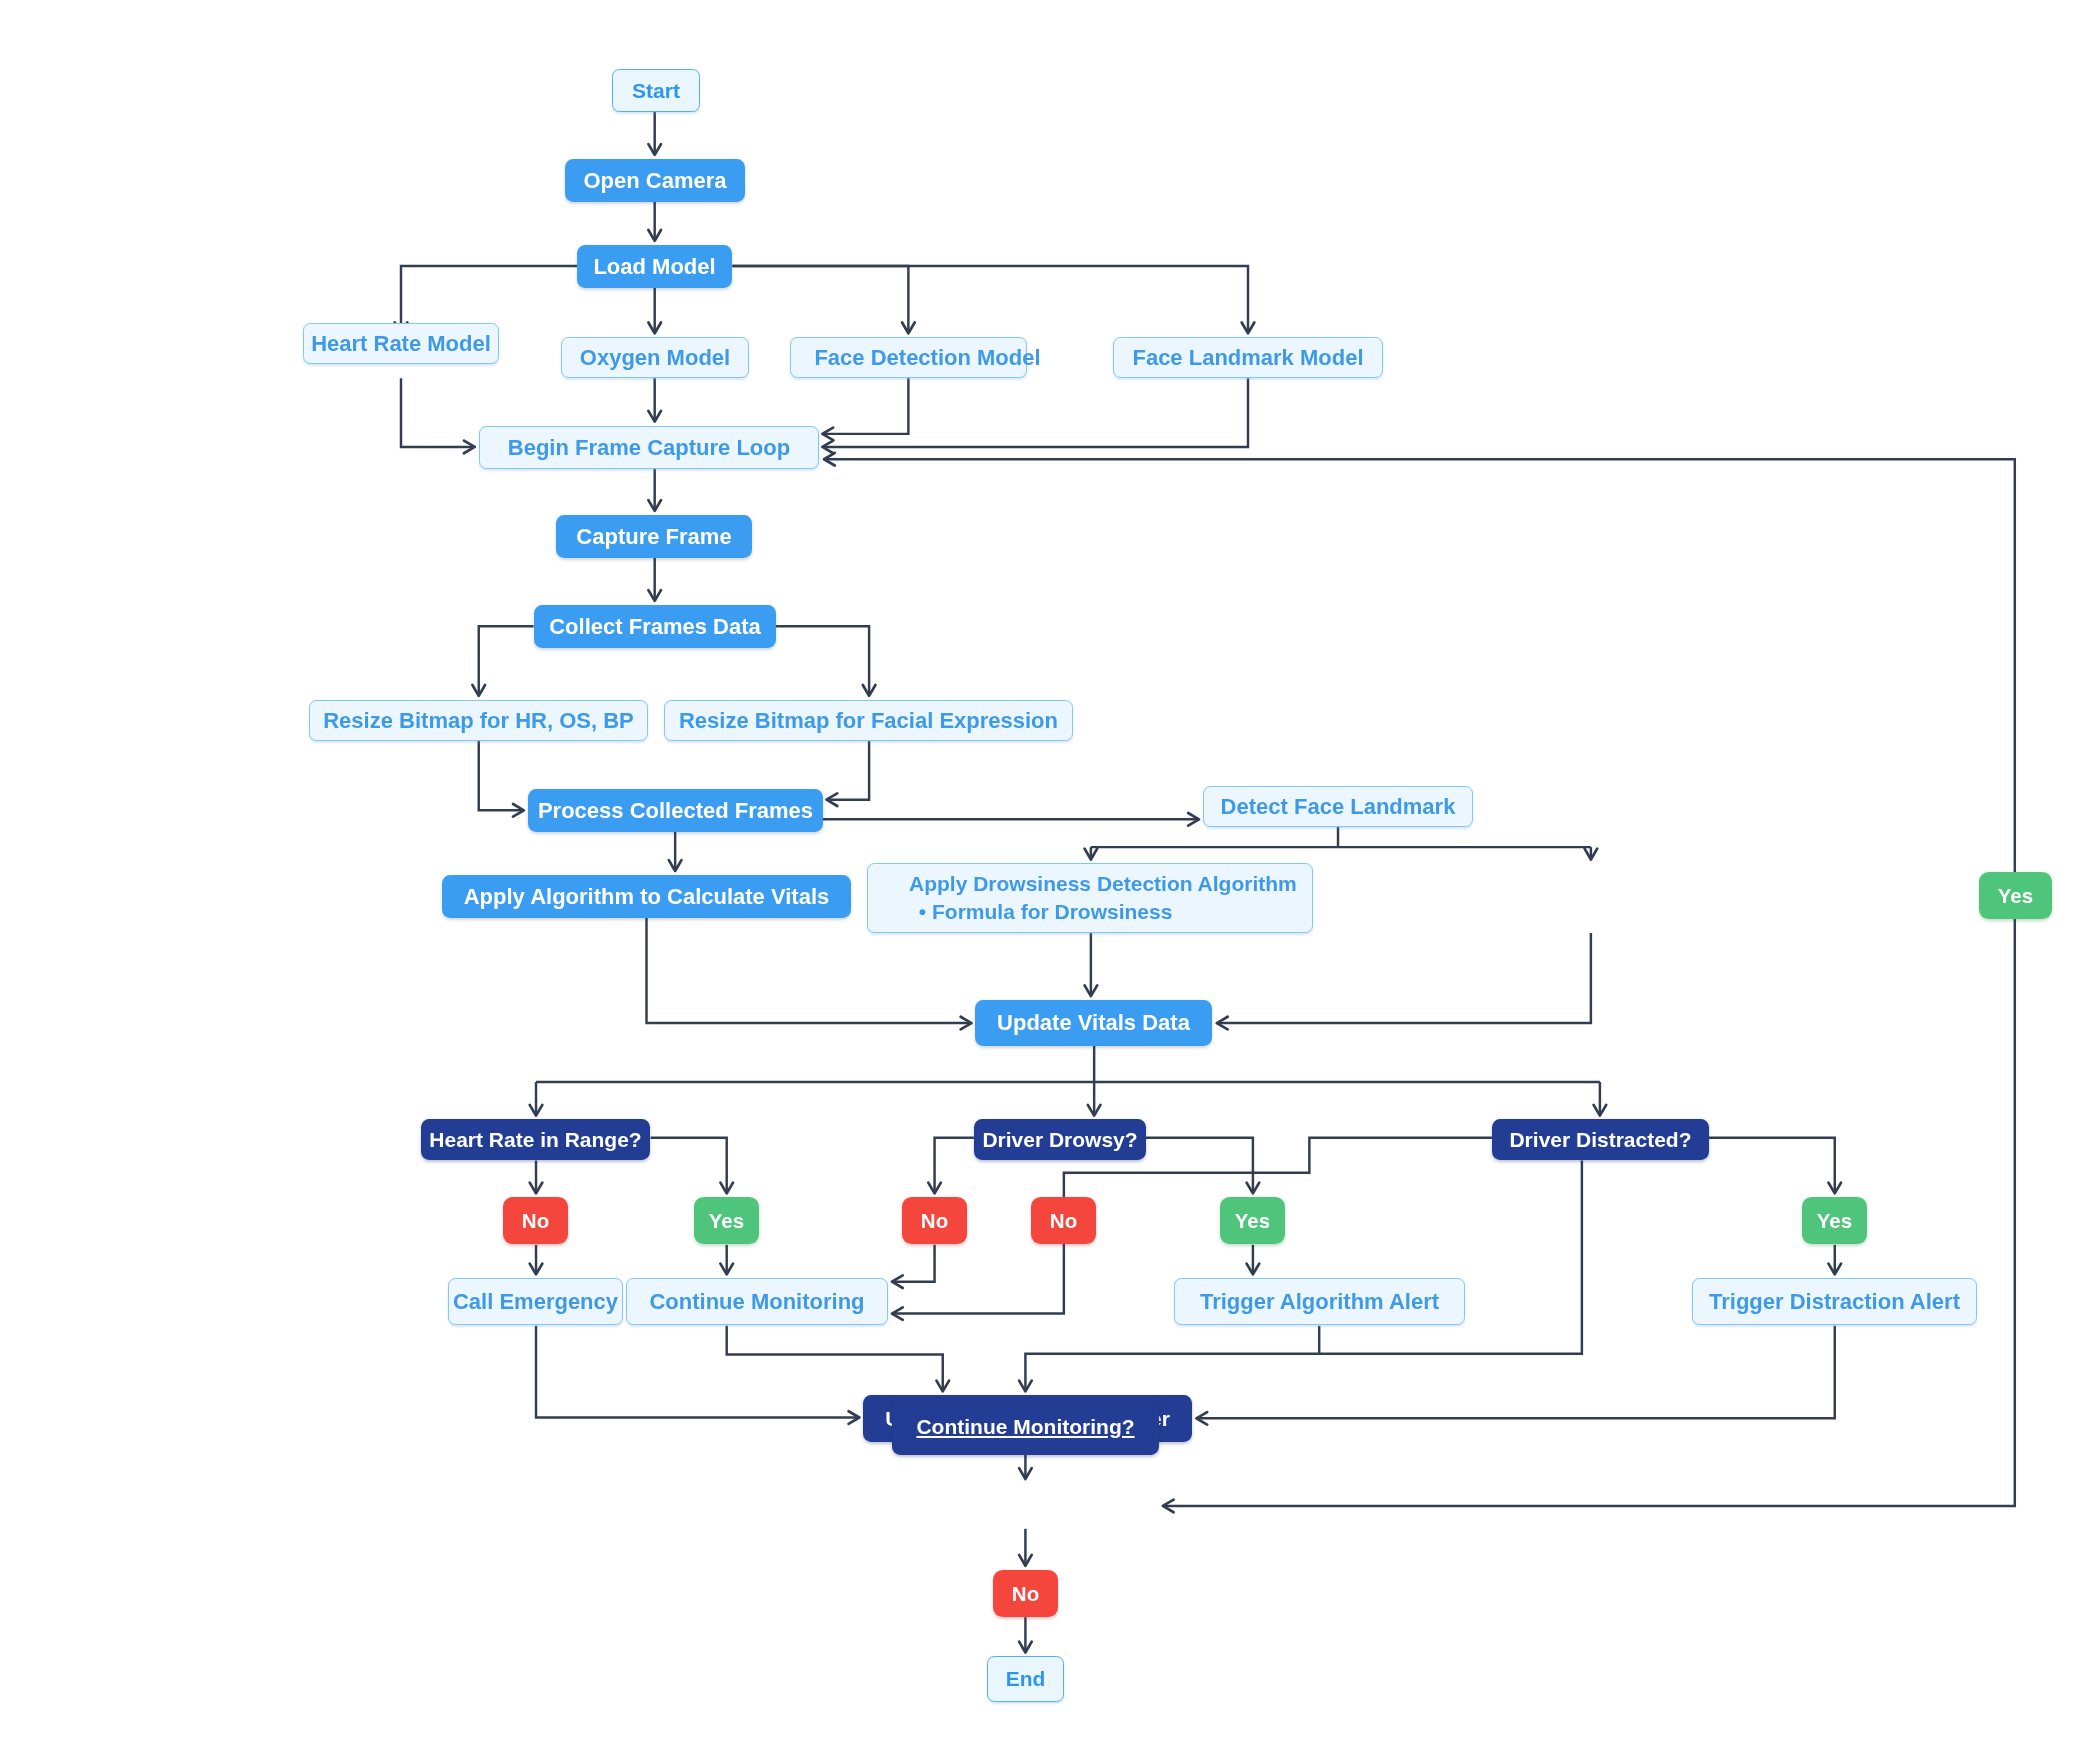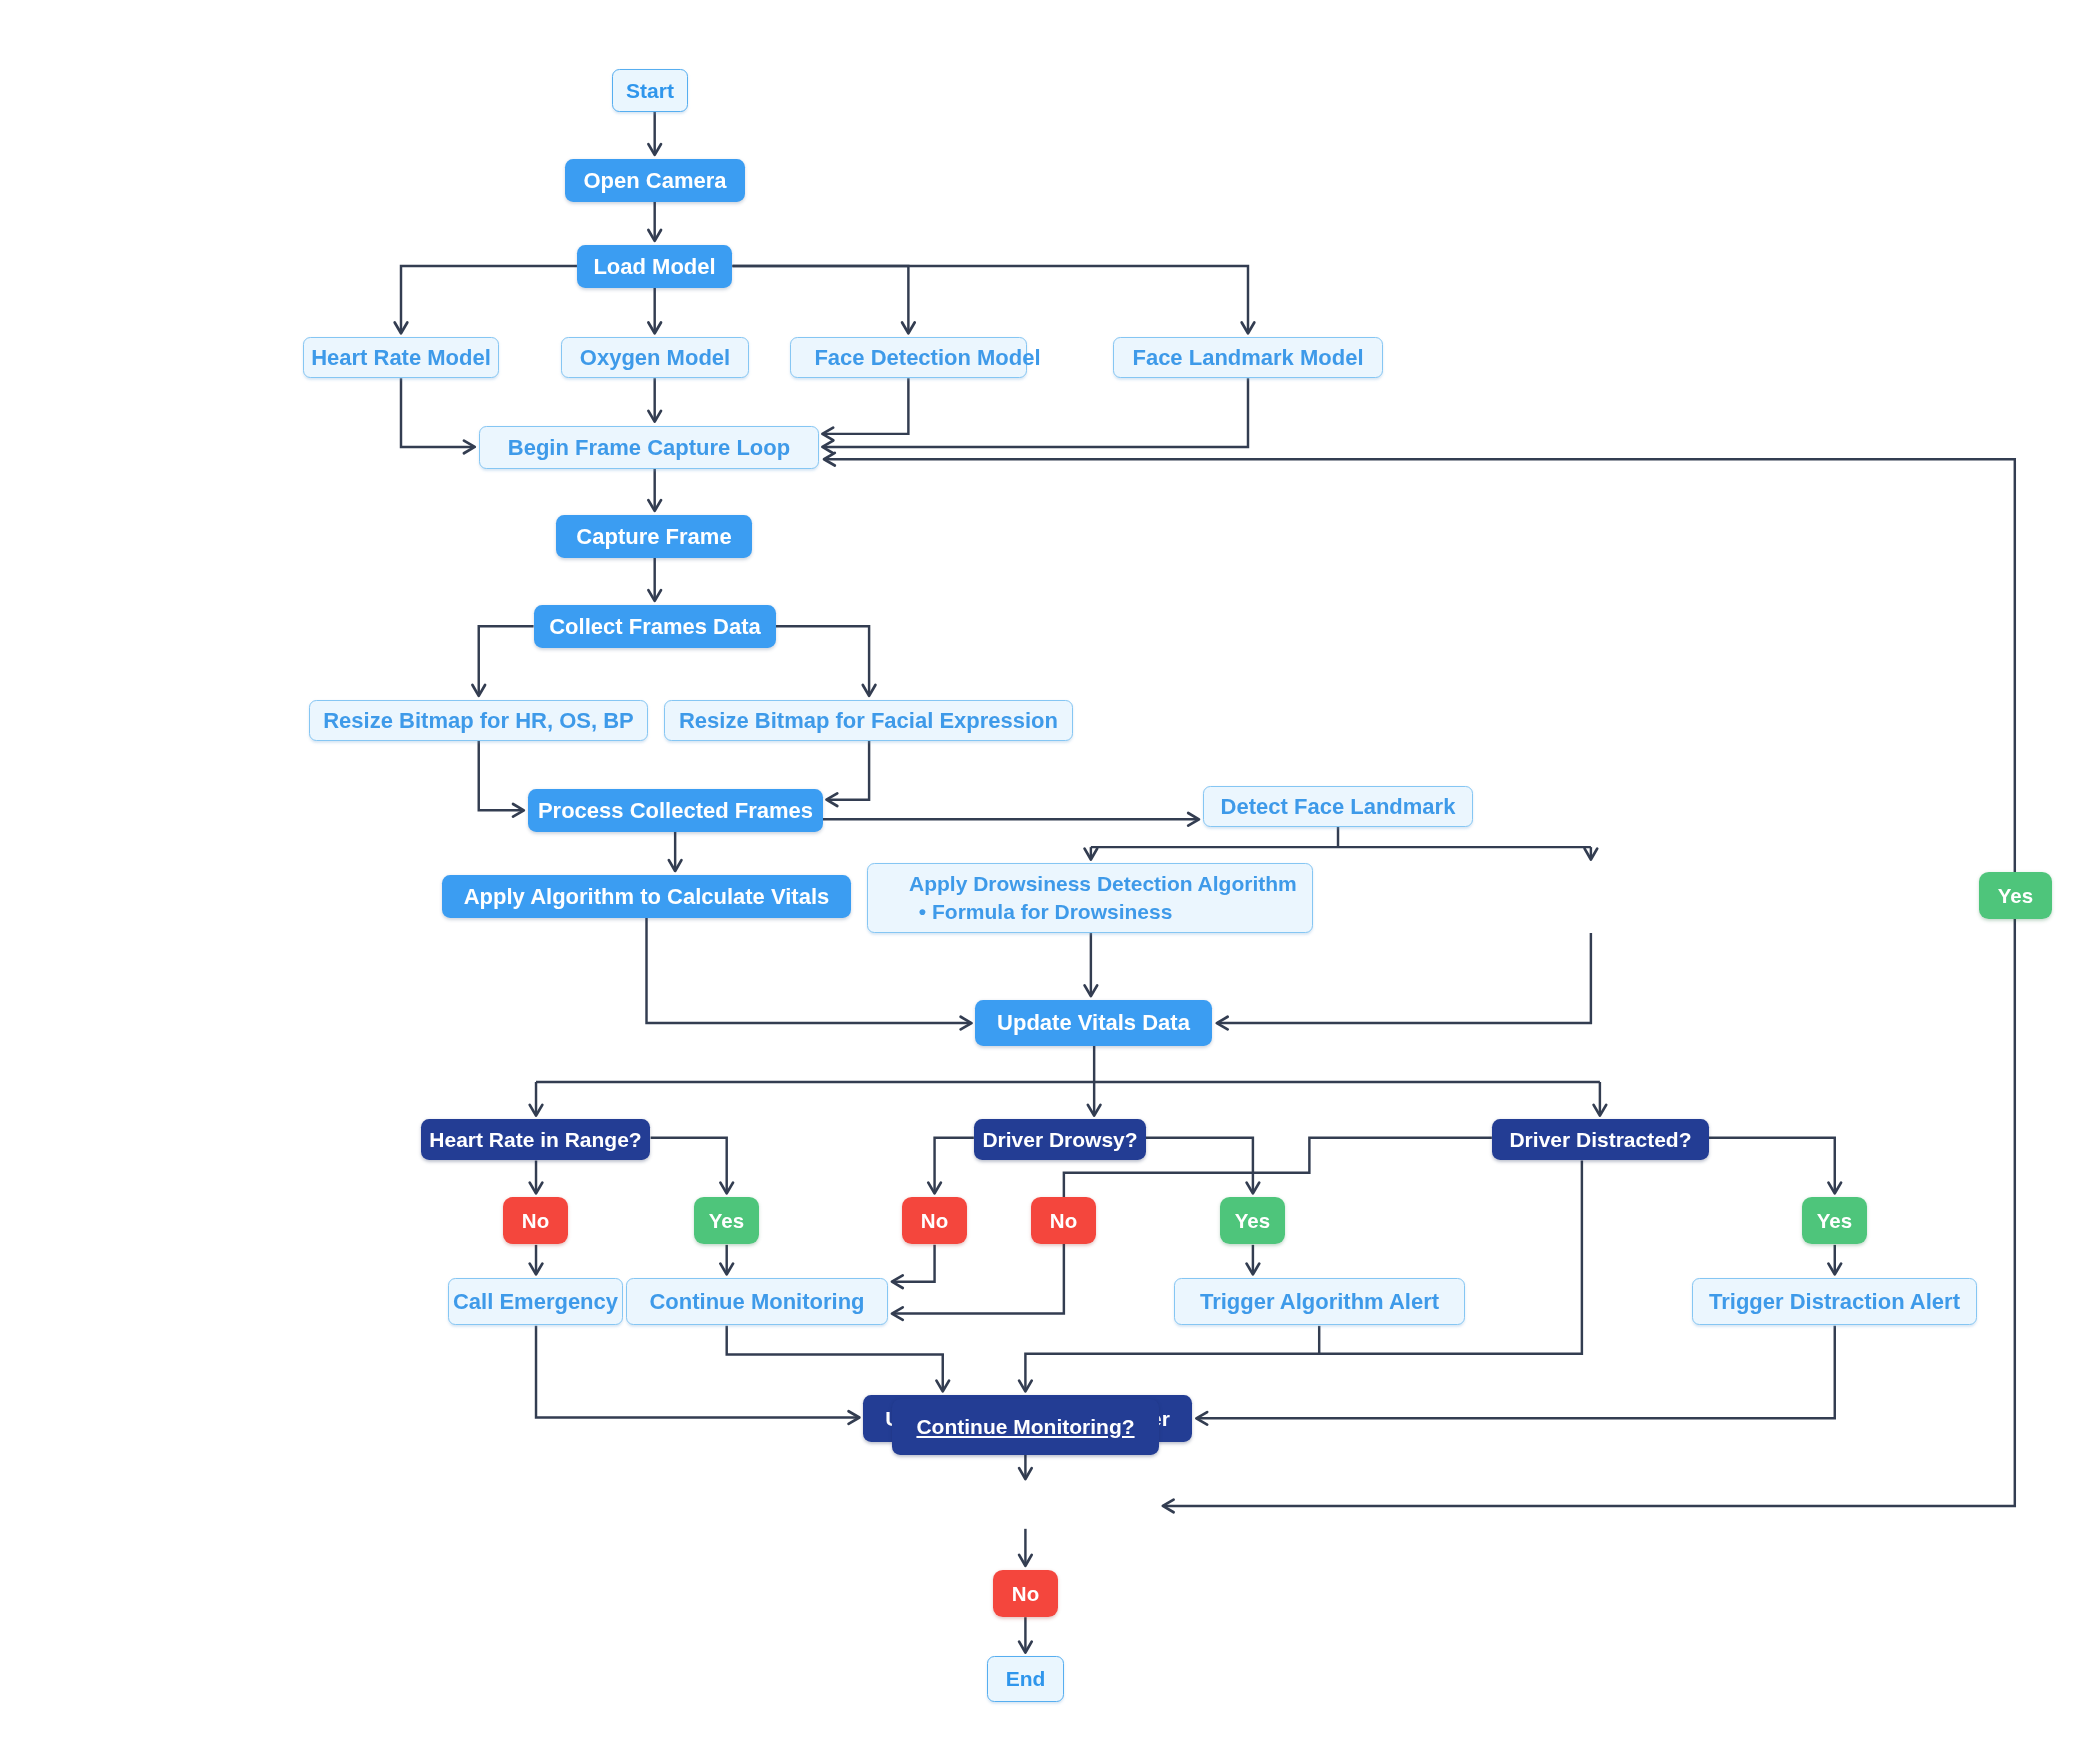--- a/index.html
+++ b/index.html
@@ -92,24 +92,24 @@
         <polyline points="1823,1390 1600,1390 1600,1433 1300,1433 1300,1605 1091,1605" marker-end="url(#ah)"></polyline>
         <polyline points="1253,1762 1253,1806" marker-end="url(#ah)"></polyline>
         <polyline points="2242,1620 2242,1733 1463,1733" marker-end="url(#ah)"></polyline>
         <polyline points="2088,1390 2242,1390 2242,1457" marker-end="url(#ah)"></polyline>
         <polyline points="2242,1521 2242,1556" marker-end="url(#ah)"></polyline>
         <polyline points="1253,1868 1253,1912" marker-end="url(#ah)"></polyline>
         <polyline points="1253,1976 1253,2018" marker-end="url(#ah)"></polyline>
       </g>
   </svg>
   <div id="nodes">
-      <div class="node lightstrong" style="left: 612px; top: 69px; width: 76px; height: 43px;">Start</div>
+      <div class="node lightstrong" style="left: 612px; top: 69px; width: 88px; height: 43px;">Start</div>
       <div class="node solid" style="left: 565px; top: 159px; width: 180px; height: 43px;">Open Camera</div>
       <div class="node solid" style="left: 577px; top: 245px; width: 155px; height: 43px;">Load Model</div>
-      <div class="node light" style="left: 303px; top: 337px; width: 196px; height: 41px;">Heart Rate Model</div>
+      <div class="node light" style="left: 303px; top: 323px; width: 196px; height: 41px;">Heart Rate Model</div>
       <div class="node light" style="left: 561px; top: 337px; width: 188px; height: 41px;">Oxygen Model</div>
       <div class="node light" style="left: 790px; top: 337px; width: 237px; height: 41px; padding-left: 38px;">Face Detection Model</div>
       <div class="node light" style="left: 1113px; top: 337px; width: 270px; height: 41px;">Face Landmark Model</div>
       <div class="node light" style="left: 479px; top: 426px; width: 340px; height: 43px;">Begin Frame Capture Loop</div>
       <div class="node solid" style="left: 556px; top: 515px; width: 196px; height: 43px;">Capture Frame</div>
       <div class="node solid" style="left: 534px; top: 605px; width: 242px; height: 43px;">Collect Frames Data</div>
       <div class="node light" style="left: 309px; top: 700px; width: 339px; height: 41px;">Resize Bitmap for HR, OS, BP</div>
       <div class="node light" style="left: 664px; top: 700px; width: 409px; height: 41px;">Resize Bitmap for Facial Expression</div>
       <div class="node solid" style="left: 528px; top: 789px; width: 295px; height: 43px;">Process Collected Frames</div>
       <div class="node light" style="left: 1203px; top: 786px; width: 270px; height: 41px;">Detect Face Landmark</div>

